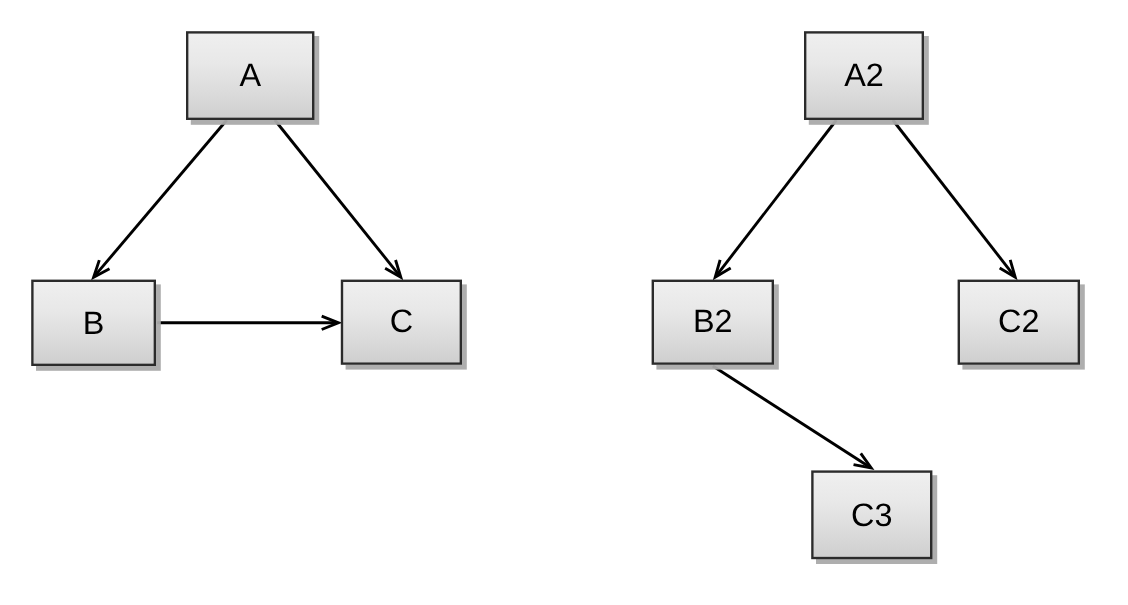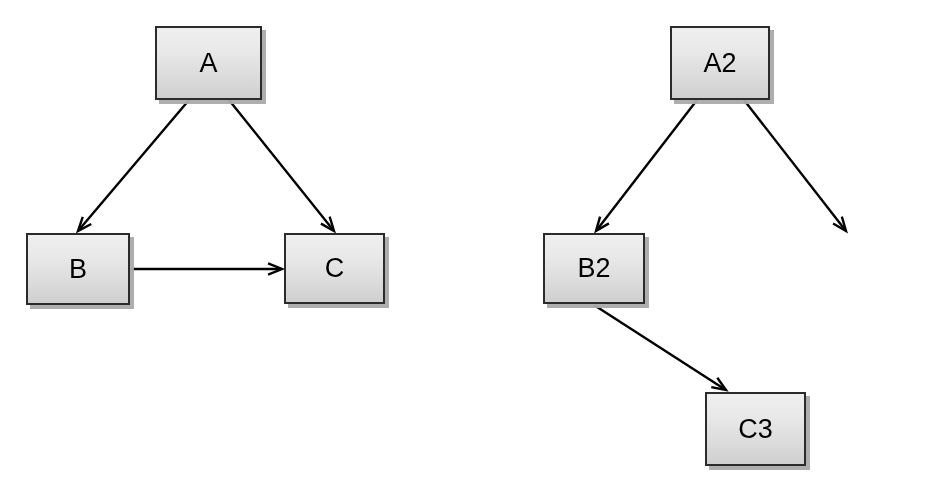--- a/index.html
+++ b/index.html
@@ -79,17 +79,20 @@
   </div>
   <div class="node" style="left: 284px; top: 233px; width: 101px; height: 71px;">
     <span class="node-label">C</span>
   </div>
   <div class="node" style="left: 670px; top: 26px; width: 100px; height: 74px;">
     <span class="node-label">A2</span>
   </div>
   <div class="node" style="left: 543px; top: 233px; width: 102px; height: 71px; justify-content: center;">
     <span class="node-label">B2</span>
   </div>
-  <div class="node" style="left: 676px; top: 392px; width: 101px; height: 74px; margin-left: 29px;">
+  <div class="node" style="left: 798px; top: 233px; width: 102px; height: 71px;">
+    <span class="node-label">C2</span>
+  </div>
+  <div class="node" style="left: 676px; top: 392px; width: 101px; height: 74px;">
     <span class="node-label">C3</span>
   </div>
 
 </div>
 
 </body></html>

